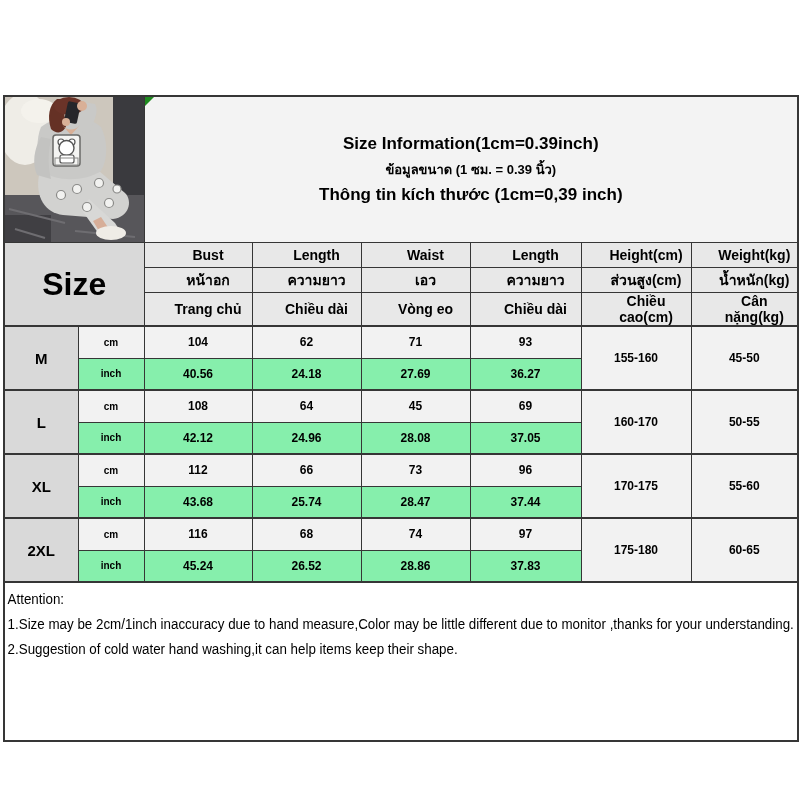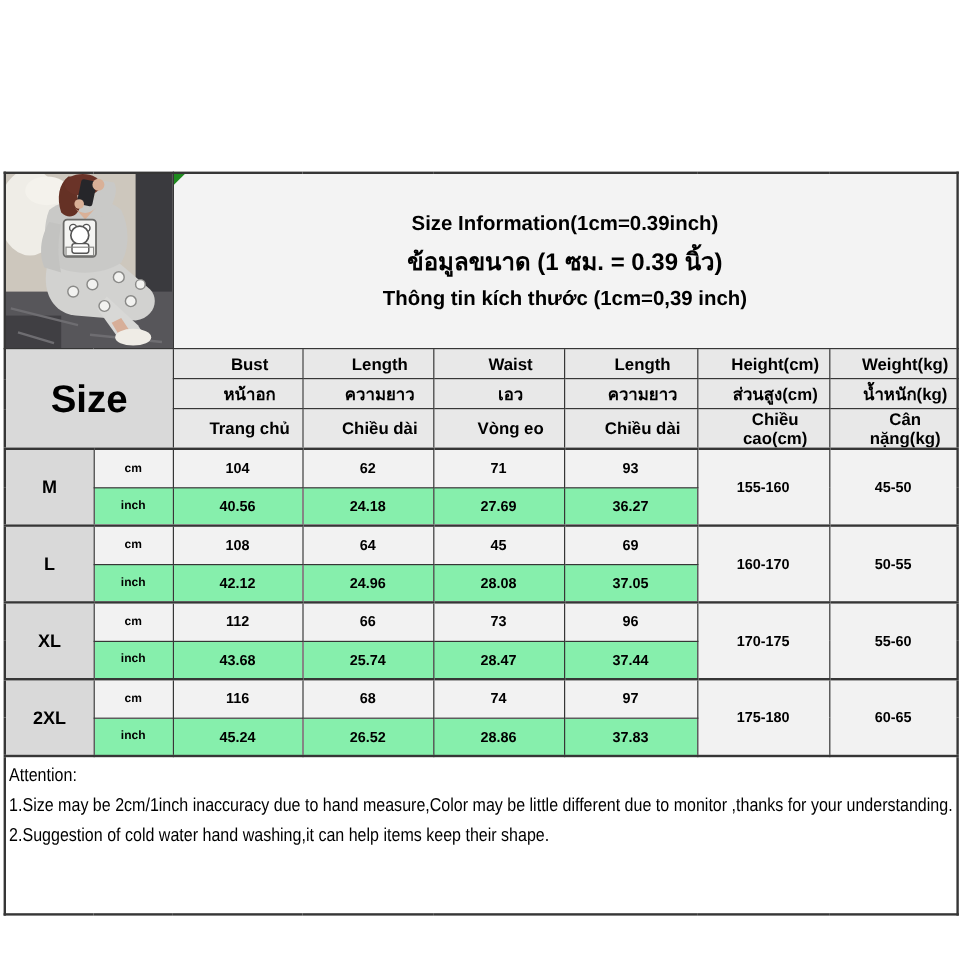--- a/index.html
+++ b/index.html
@@ -14,41 +14,40 @@
   body{
     width:800px;height:800px;background:#ffffff;color:#000;
     font-family:"Liberation Sans","DejaVu Sans",sans-serif;
     position:relative;overflow:hidden;
   }
   .sheet{position:absolute;inset:0;}
   table.size-table{
     position:absolute;left:3px;top:95px;width:794px;
     border-collapse:collapse;table-layout:fixed;
     border:2px solid var(--border);
-    margin-top:48px;
   }
   td{
     border:1px solid var(--border);
     text-align:center;vertical-align:middle;
     padding:0;overflow:hidden;
     font-weight:bold;font-size:14px;
   }
   tr.r-top{height:145px;}
   tr.r-head{height:25px;}
   tr.r-data{height:32px;}
-  tr.r-att{height:132px;}
+  tr.r-att{height:159px;}
   tr.thick-top td{border-top-width:2px;}
   .photo-cell{background:#fff;padding:0;}
   .photo-cell svg{display:block;}
   .title-cell{
     background:var(--title_fill);
     position:relative;
   }
   .title-line1,.title-line3{font-size:17px;font-weight:bold;margin:5px 0;}
-  .title-line2{font-size:20px;font-weight:bold;margin:5px 0;}
+  .title-line2{font-size:13px;font-weight:bold;margin:5px 0;}
   .corner-marker{
     position:absolute;top:0;left:0;width:0;height:0;
     border-top:9px solid var(--marker_green);
     border-right:9px solid transparent;
   }
   .c-label{background:var(--label_fill);}
   .size-cell{font-size:32px;font-weight:bold;}
   .size-letter{font-size:15px;font-weight:bold;}
   .c-head{background:var(--header_fill);padding-left:20px;}
   .c-cm{background:var(--row_alt_fill);}

